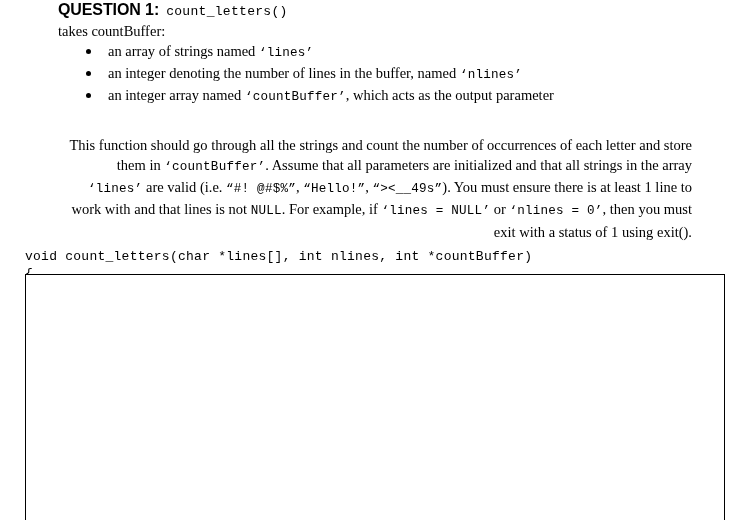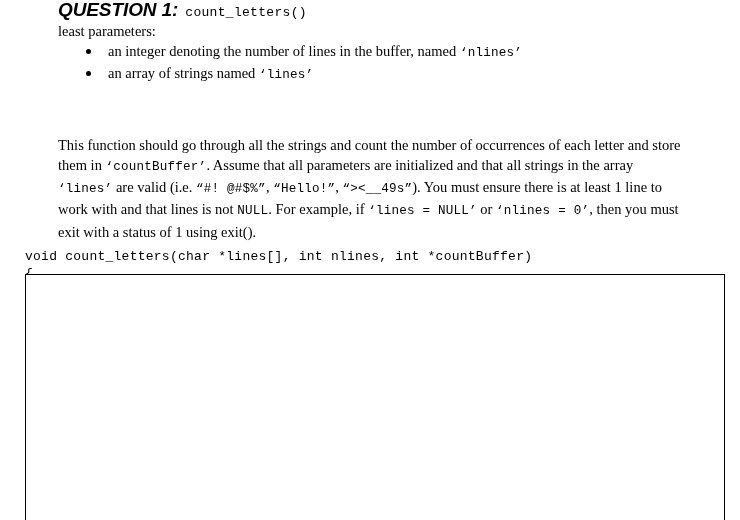--- a/index.html
+++ b/index.html
@@ -26,23 +26,22 @@
   .heading {
     position: absolute;
     left: 58px;
     top: 2px;
     white-space: nowrap;
     line-height: 16px;
   }
   .heading-label {
     font-family: "Liberation Sans", "DejaVu Sans", sans-serif;
     font-weight: bold;
-    font-size: 19px;
+    font-size: 16px;
     letter-spacing: -0.1px;
-    font-style: italic;
   }
   .heading-code {
     font-family: "Liberation Mono", "DejaVu Sans Mono", monospace;
     font-size: 13px;
     margin-left: 7px;
     letter-spacing: 0.3px;
   }
 
   
   .intro {
@@ -75,26 +74,26 @@
     top: 8px;
     width: 5px;
     height: 5px;
     background: #000;
     border-radius: 50%;
   }
 
   
   .para {
     position: absolute;
-    left: 58px;
+    left: 64px;
     top: 120px;
     width: 628px;
     font-size: 14.5px;
     line-height: 20.3px;
-    text-align: left;
+    text-align: right;
   }
 
   
   code, .mono {
     font-family: "Liberation Mono", "DejaVu Sans Mono", monospace;
     font-size: 12.6px;
     letter-spacing: 0.2px;
     white-space: pre;
   }
 
@@ -125,28 +124,31 @@
 </style>
 </head>
 <body>
 
 <div class="page">
 
   <div class="heading">
     <span class="heading-label">QUESTION 1:</span><span class="heading-code">count_letters()</span>
   </div>
 
-  <div class="intro">least parameters:</div>
+  <div class="intro">takes countBuffer:</div>
 
   <ul class="bullets">
+    <li>
+      <span class="dot"></span><span>an array of strings named </span><span class="mono">‘lines’</span><span></span>
+    </li>
     <li>
       <span class="dot"></span><span>an integer denoting the number of lines in the buffer, named </span><span class="mono">‘nlines’</span><span></span>
     </li>
     <li>
-      <span class="dot"></span><span>an array of strings named </span><span class="mono">‘lines’</span><span></span>
+      <span class="dot"></span><span>an integer array named </span><span class="mono">‘countBuffer’</span><span>, which acts as the output parameter</span>
     </li>
   </ul>
 
   <p class="para"><span>This function should go through all the strings and count the number of occurrences of each letter and store them in </span><span class="mono">‘countBuffer’</span><span>. Assume that all parameters are initialized and that all strings in the array </span><span class="mono">‘lines’</span><span> are valid (i.e. </span><span class="mono">“#! @#$%”</span><span>, </span><span class="mono">“Hello!”</span><span>, </span><span class="mono">“&gt;&lt;__49s”</span><span>).  You must ensure there is at least 1 line to work with and that lines is not </span><span class="mono">NULL</span><span>.  For example, if  </span><span class="mono">‘lines = NULL’</span><span> or </span><span class="mono">‘nlines = 0’</span><span>, then you must exit with a status of 1 using exit().</span></p>
 
   <div class="code-block"><span>void count_letters(char *lines[], int nlines, int *countBuffer)</span>
 <span>{</span></div>
 
   <div class="answer-box"></div>
 

